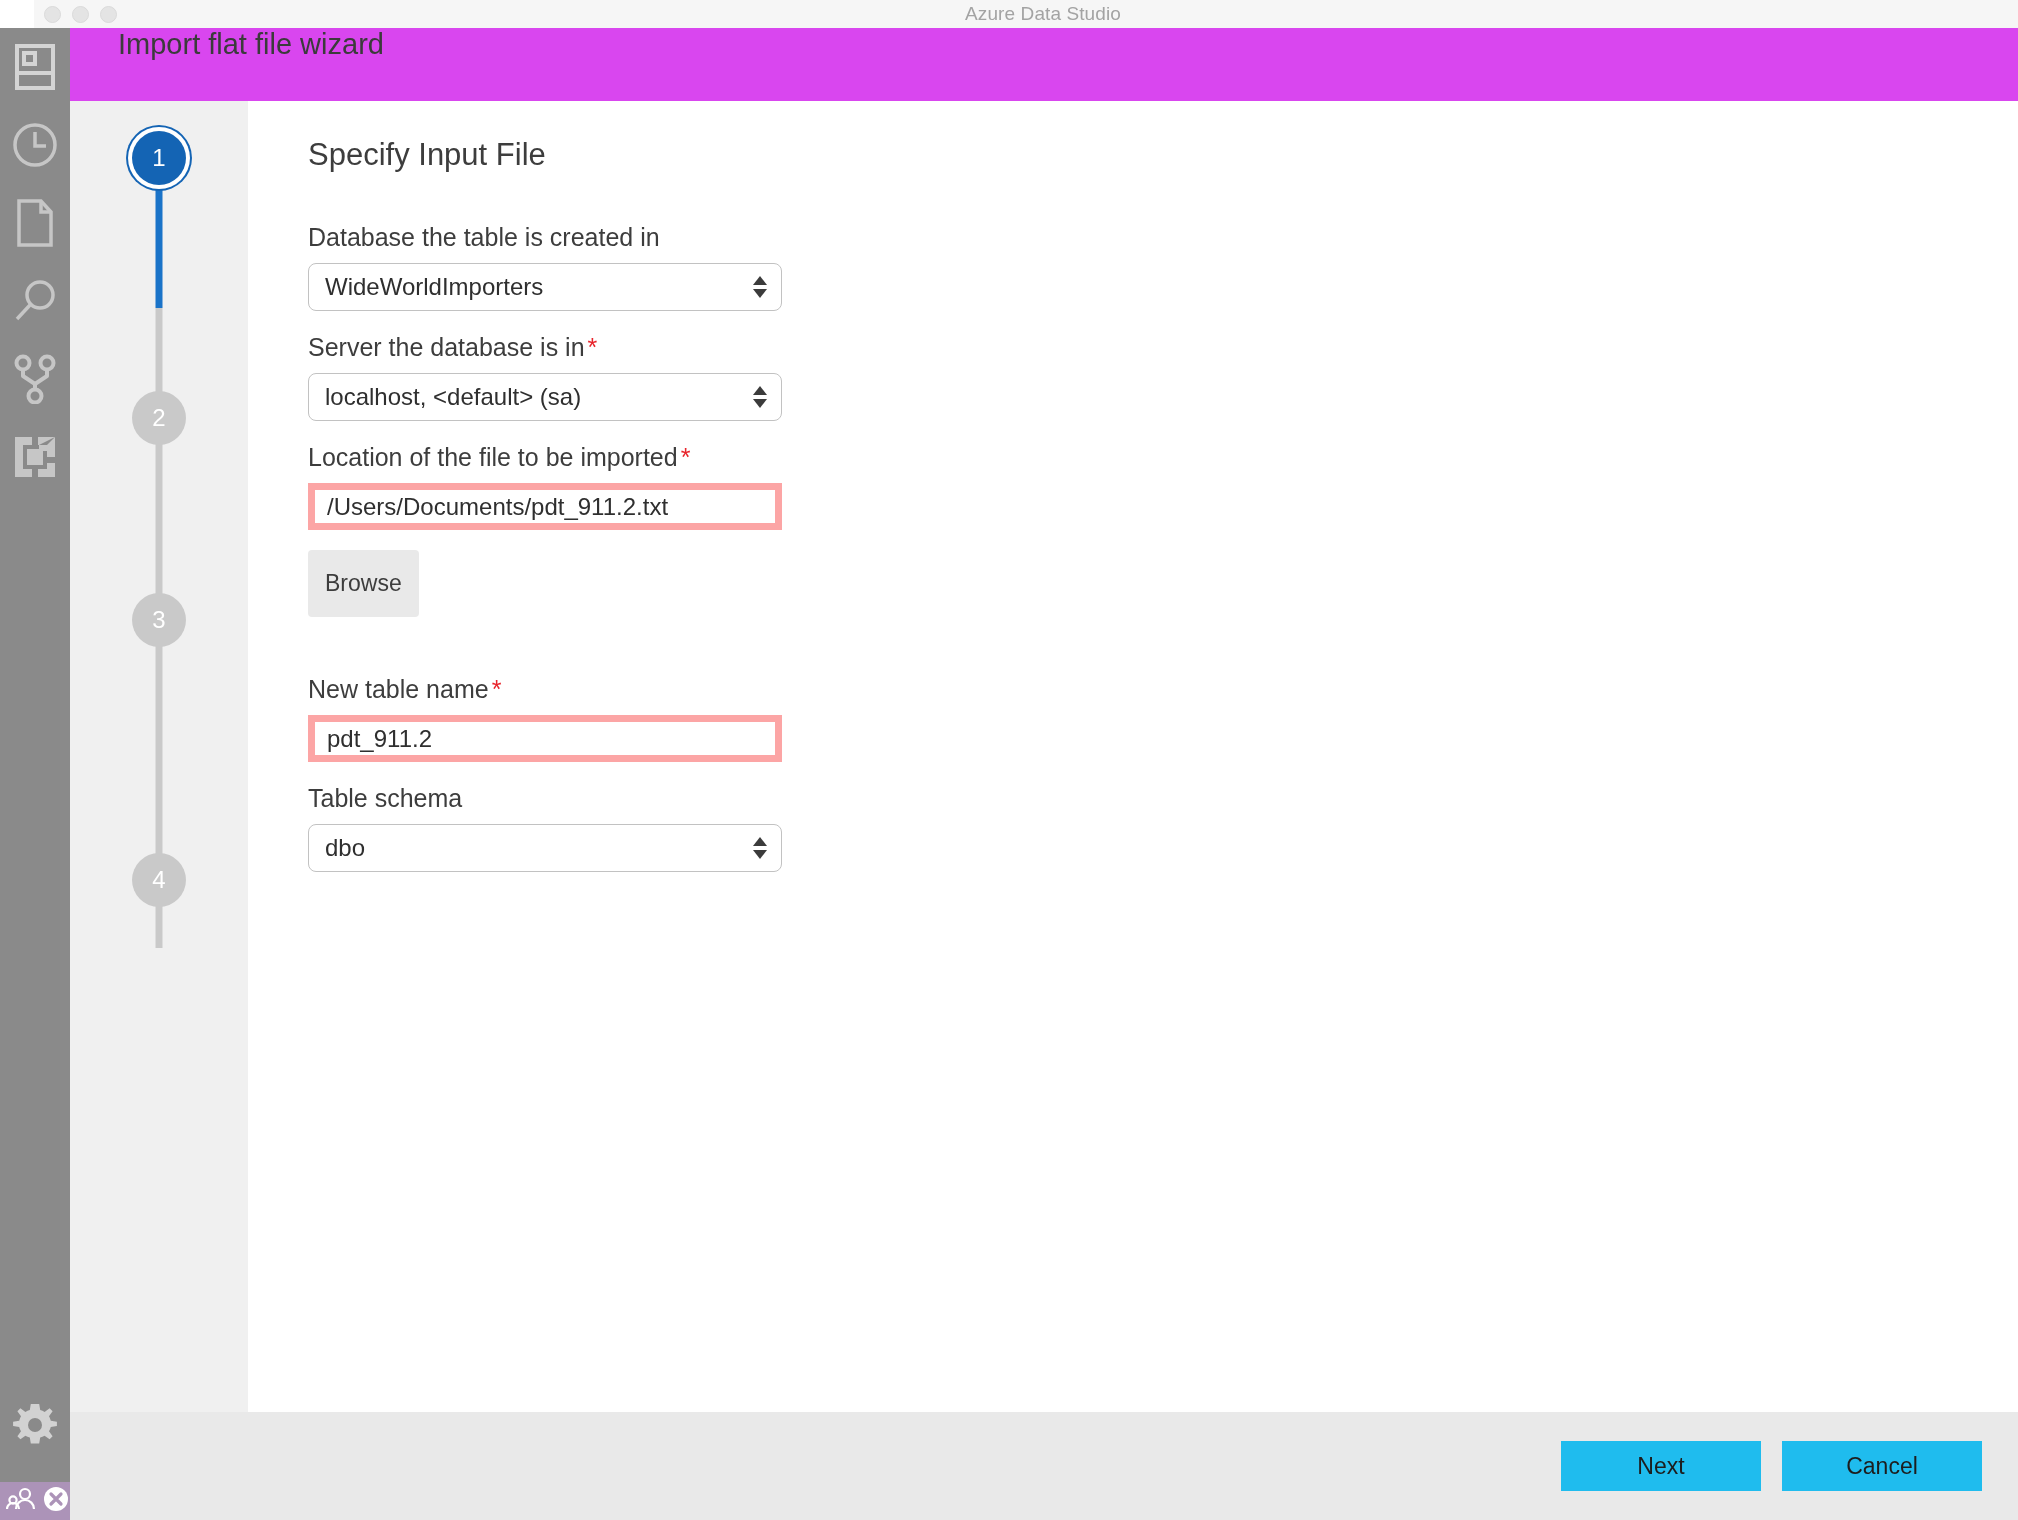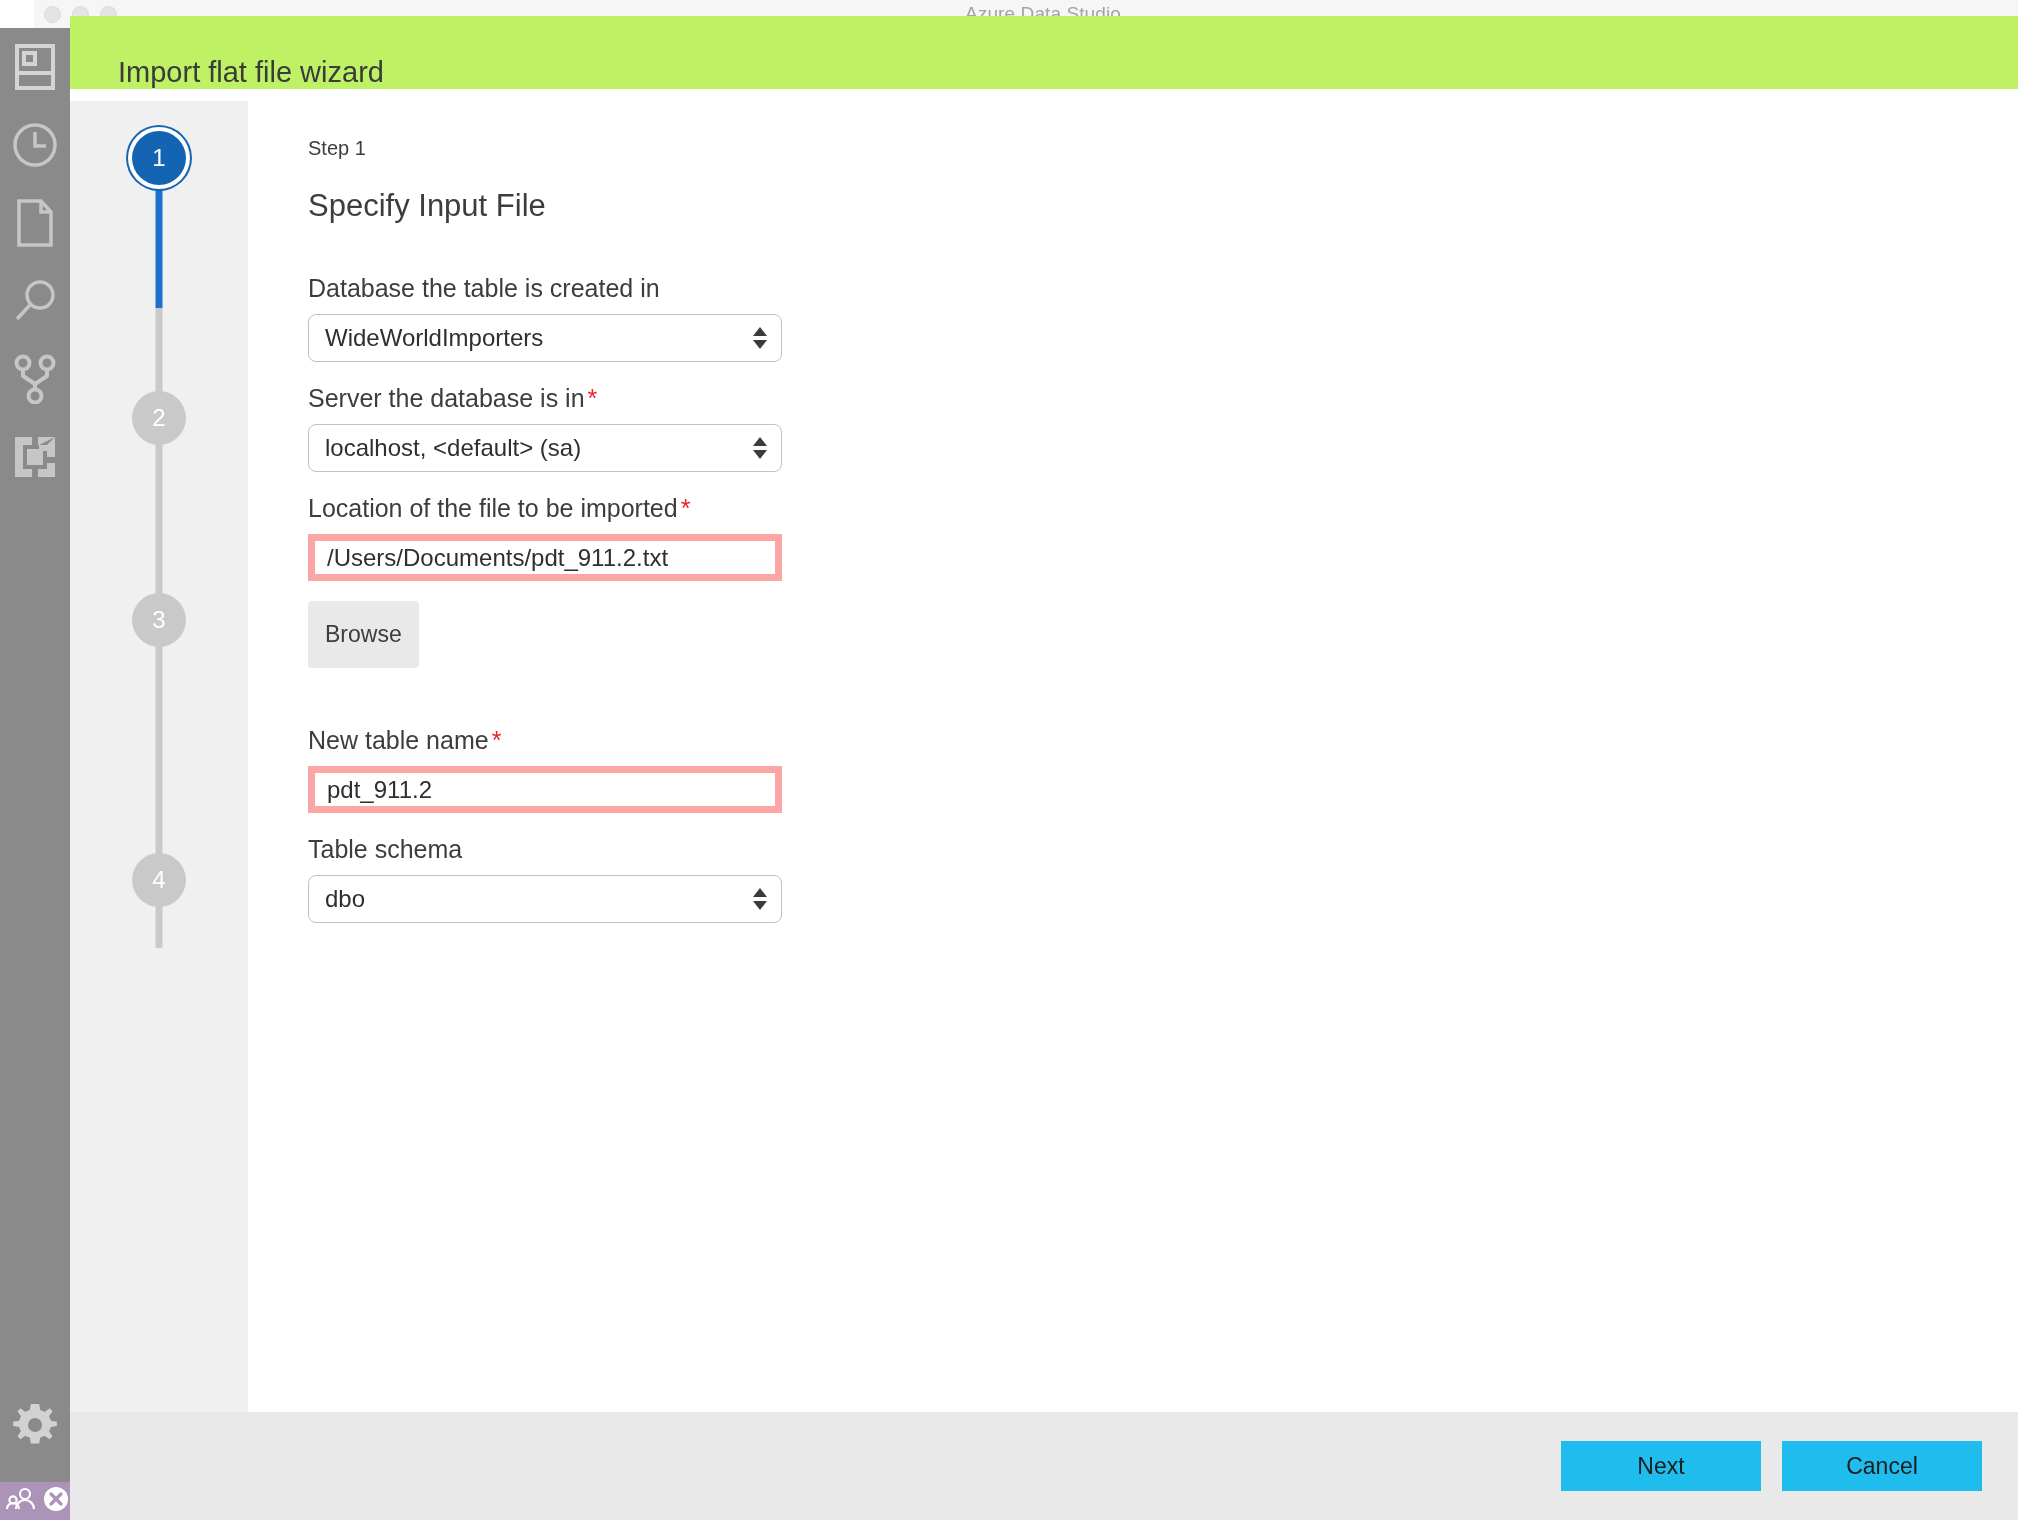--- a/index.html
+++ b/index.html
@@ -97,26 +97,26 @@
     justify-content: center;
     height: 38px;
   }
   .status-account { width: 42px; }
   .status-error   { width: 28px; }
 
   
   .wizard-header {
     position: absolute;
     left: 70px;
-    top: 16px;
+    top: 28px;
     width: 1948px;
     height: 73px;
-    background: #bef264;
-    display: flex;
-    align-items: flex-end;
+    background: #d946ef;
+    display: flex;
+    align-items: flex-start;
   }
   .wizard-title {
     margin-left: 48px;
     font-size: 29px;
     color: #3b3b3b;
     font-weight: 400;
   }
 
   
   .wizard-body {
@@ -427,21 +427,20 @@
           <span>3</span>
         </div>
       <div class="step-node" style="top:722px;">
           <span>4</span>
         </div>
     </div>
   </div>
 
   <div class="form-pane">
 
-    <div class="step-eyebrow">Step 1</div>
     <h1 class="step-heading">Specify Input File</h1>
 
     <div class="field">
       <label class="field-label">
         <span>Database the table is created in</span><span class="req"></span>
       </label>
       <div class="select-box">
         <span class="value">WideWorldImporters</span>
         <span class="stepper">
             <span class="up"></span>

